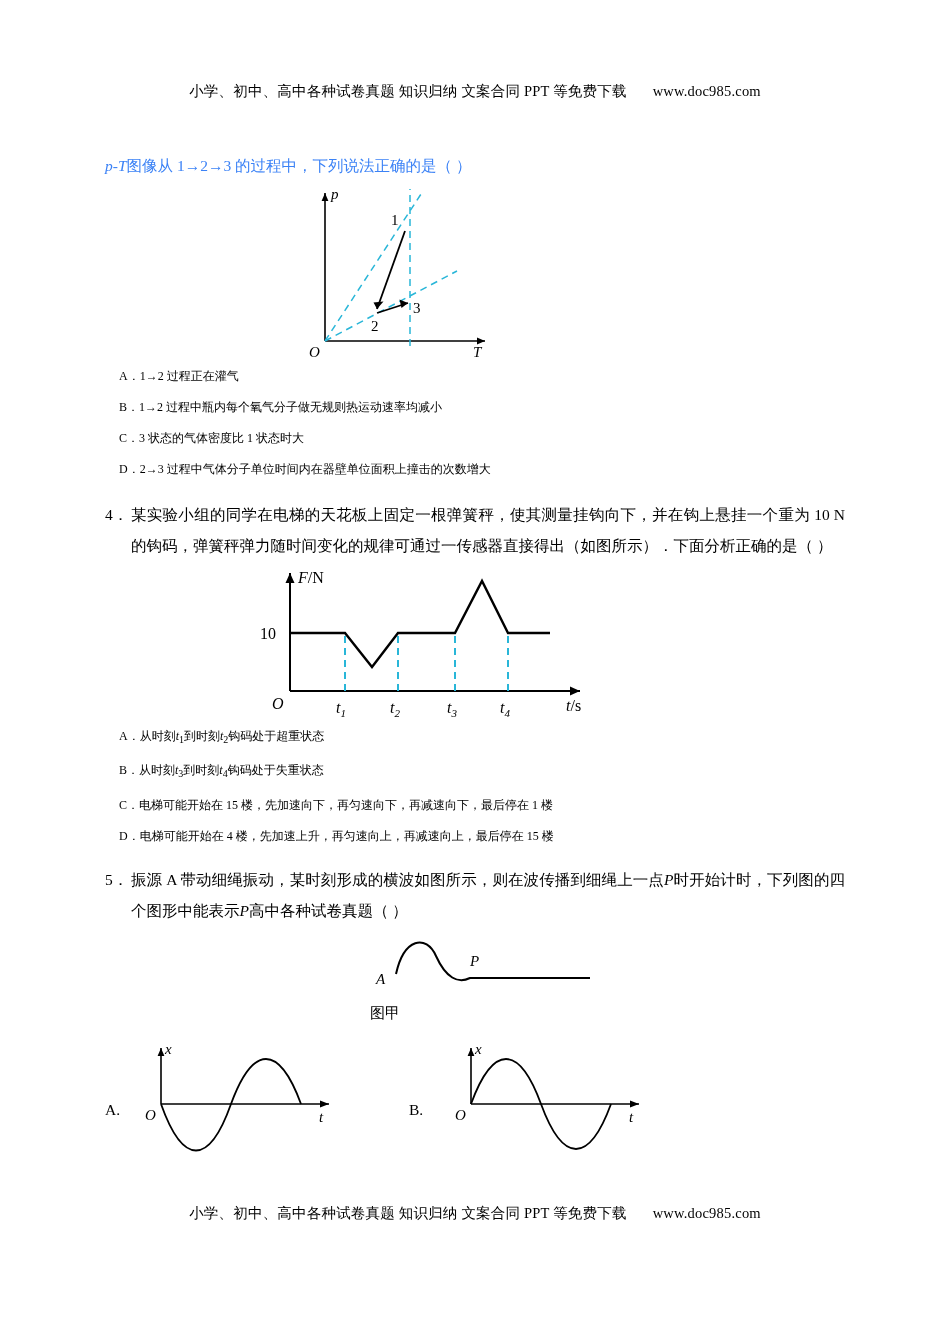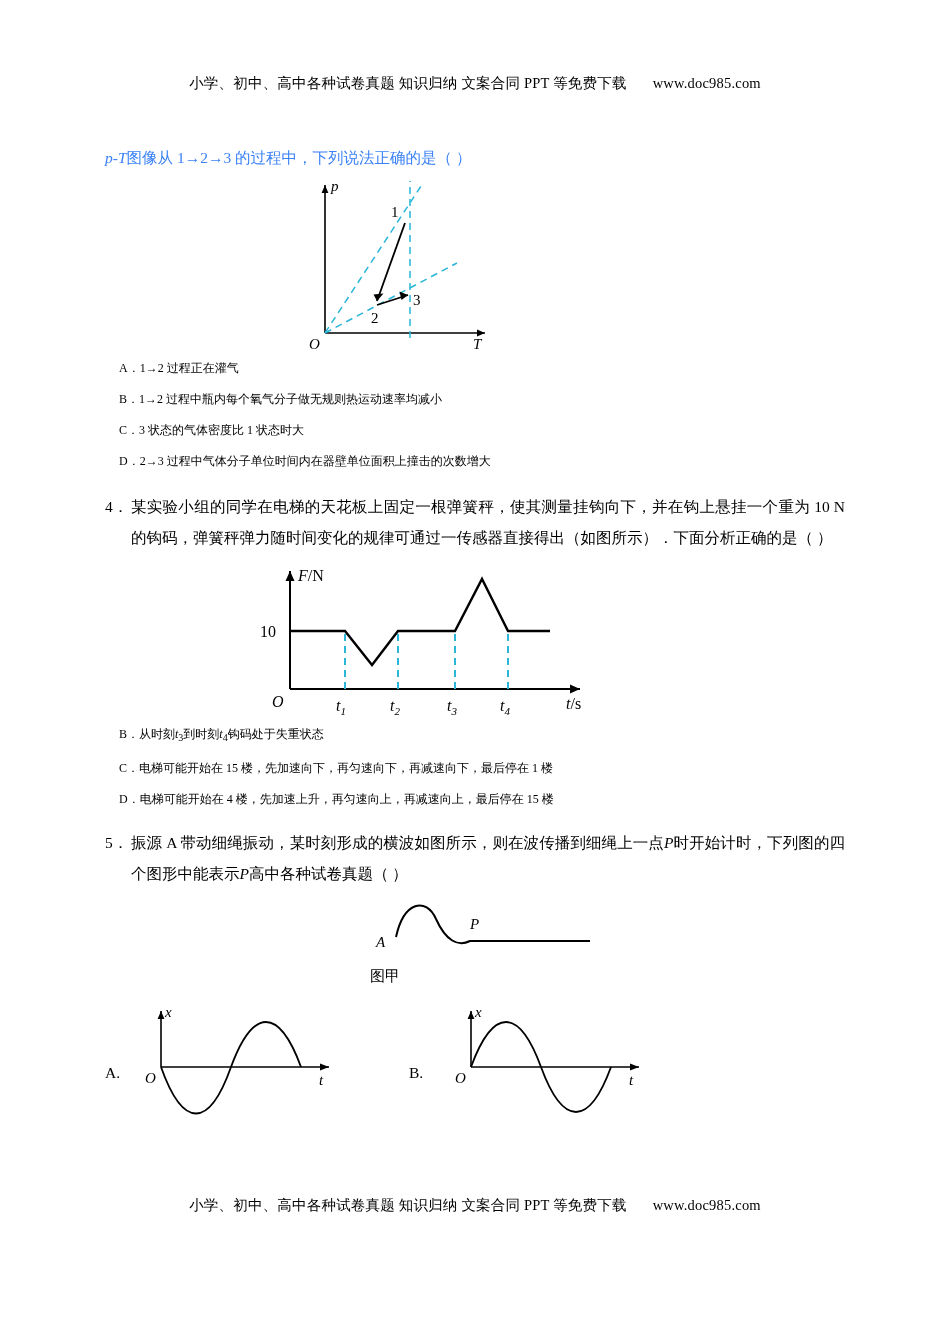--- a/index.html
+++ b/index.html
@@ -10,21 +10,21 @@
     width: 950px;
     height: 1344px;
     background: #ffffff;
     font-family: "Liberation Serif", serif;
     color: #000000;
     position: relative;
     overflow: hidden;
   }
   .page {
     position: absolute;
-    left: 0; top: 4px;
+    left: 0; top: 12px;
     width: 950px;
     height: 1268px;
   }
   .watermark {
     position: absolute;
     left: 0;
     width: 950px;
     text-align: center;
     font-family: "Liberation Serif", serif;
     font-size: 14.5px;
@@ -138,21 +138,21 @@
     <div class="opt">А．1→2 过程正在灌气</div>
     <div class="opt">B．1→2 过程中瓶内每个氧气分子做无规则热运动速率均减小</div>
     <div class="opt">C．3 状态的气体密度比 1 状态时大</div>
     <div class="opt">D．2→3 过程中气体分子单位时间内在器壁单位面积上撞击的次数增大</div>
 
     <div class="stem" style="margin-top:14px;">
       <span class="num">4．</span>
       <span>某实验小组的同学在电梯的天花板上固定一根弹簧秤，使其测量挂钩向下，并在钩上悬挂一个重为 10 N 的钩码，弹簧秤弹力随时间变化的规律可通过一传感器直接得出（如图所示）．下面分析正确的是（    ）</span>
     </div>
 
-    <div class="fig" style="width:380px;height:160px;margin-left:145px;margin-top:6px;">
+    <div class="fig" style="width:380px;height:160px;margin-left:145px;margin-top:0;">
       <svg width="380" height="160" viewBox="0 0 380 160">
 
         <line x1="40" y1="130" x2="330" y2="130" stroke="#000" stroke-width="2"></line>
         <polygon points="330,130 320,125.5 320,134.5" fill="#000"></polygon>
         <line x1="40" y1="130" x2="40" y2="12" stroke="#000" stroke-width="2"></line>
         <polygon points="40,12 35.5,22 44.5,22" fill="#000"></polygon>
 
         <polyline points="40,72 95,72 122,106 148,72 205,72 232,20 258,72 300,72" fill="none" stroke="#000" stroke-width="2.4" stroke-linejoin="miter"></polyline>
 
         <line x1="95" y1="130" x2="95" y2="74" stroke="#29b6d8" stroke-width="2" stroke-dasharray="7,5"></line>
@@ -164,20 +164,23 @@
         <text x="10" y="78" font-family="Liberation Serif, serif" font-size="16">10</text>
         <text x="22" y="148" font-family="Liberation Serif, serif" font-size="16" font-style="italic">O</text>
         <text x="86" y="152" font-family="Liberation Serif, serif" font-size="16" font-style="italic">t<tspan font-size="11" dy="4">1</tspan></text>
         <text x="140" y="152" font-family="Liberation Serif, serif" font-size="16" font-style="italic">t<tspan font-size="11" dy="4">2</tspan></text>
         <text x="197" y="152" font-family="Liberation Serif, serif" font-size="16" font-style="italic">t<tspan font-size="11" dy="4">3</tspan></text>
         <text x="250" y="152" font-family="Liberation Serif, serif" font-size="16" font-style="italic">t<tspan font-size="11" dy="4">4</tspan></text>
         <text x="316" y="150" font-family="Liberation Serif, serif" font-size="16"><tspan font-style="italic">t</tspan>/s</text>
       </svg>
     </div>
 
+    <div class="opt">
+      <span>А．从时刻</span><em class="it">t</em><sub>1</sub><span>到时刻</span><em class="it">t</em><sub>2</sub><span>钩码处于超重状态</span>
+    </div>
     <div class="opt">
       <span>B．从时刻</span><em class="it">t</em><sub>3</sub><span>到时刻</span><em class="it">t</em><sub>4</sub><span>钩码处于失重状态</span>
     </div>
     <div class="opt">C．电梯可能开始在 15 楼，先加速向下，再匀速向下，再减速向下，最后停在 1 楼</div>
     <div class="opt">D．电梯可能开始在 4 楼，先加速上升，再匀速向上，再减速向上，最后停在 15 楼</div>
 
     <div class="stem" style="margin-top:12px;">
       <span class="num">5．</span>
       <span>振源 A 带动细绳振动，某时刻形成的横波如图所示，则在波传播到细绳上一点</span><em class="it">P</em><span>时开始计时，下列图的四个图形中能表示</span><em class="it">P</em><span>高中各种试卷真题（      ）</span>
     </div>

